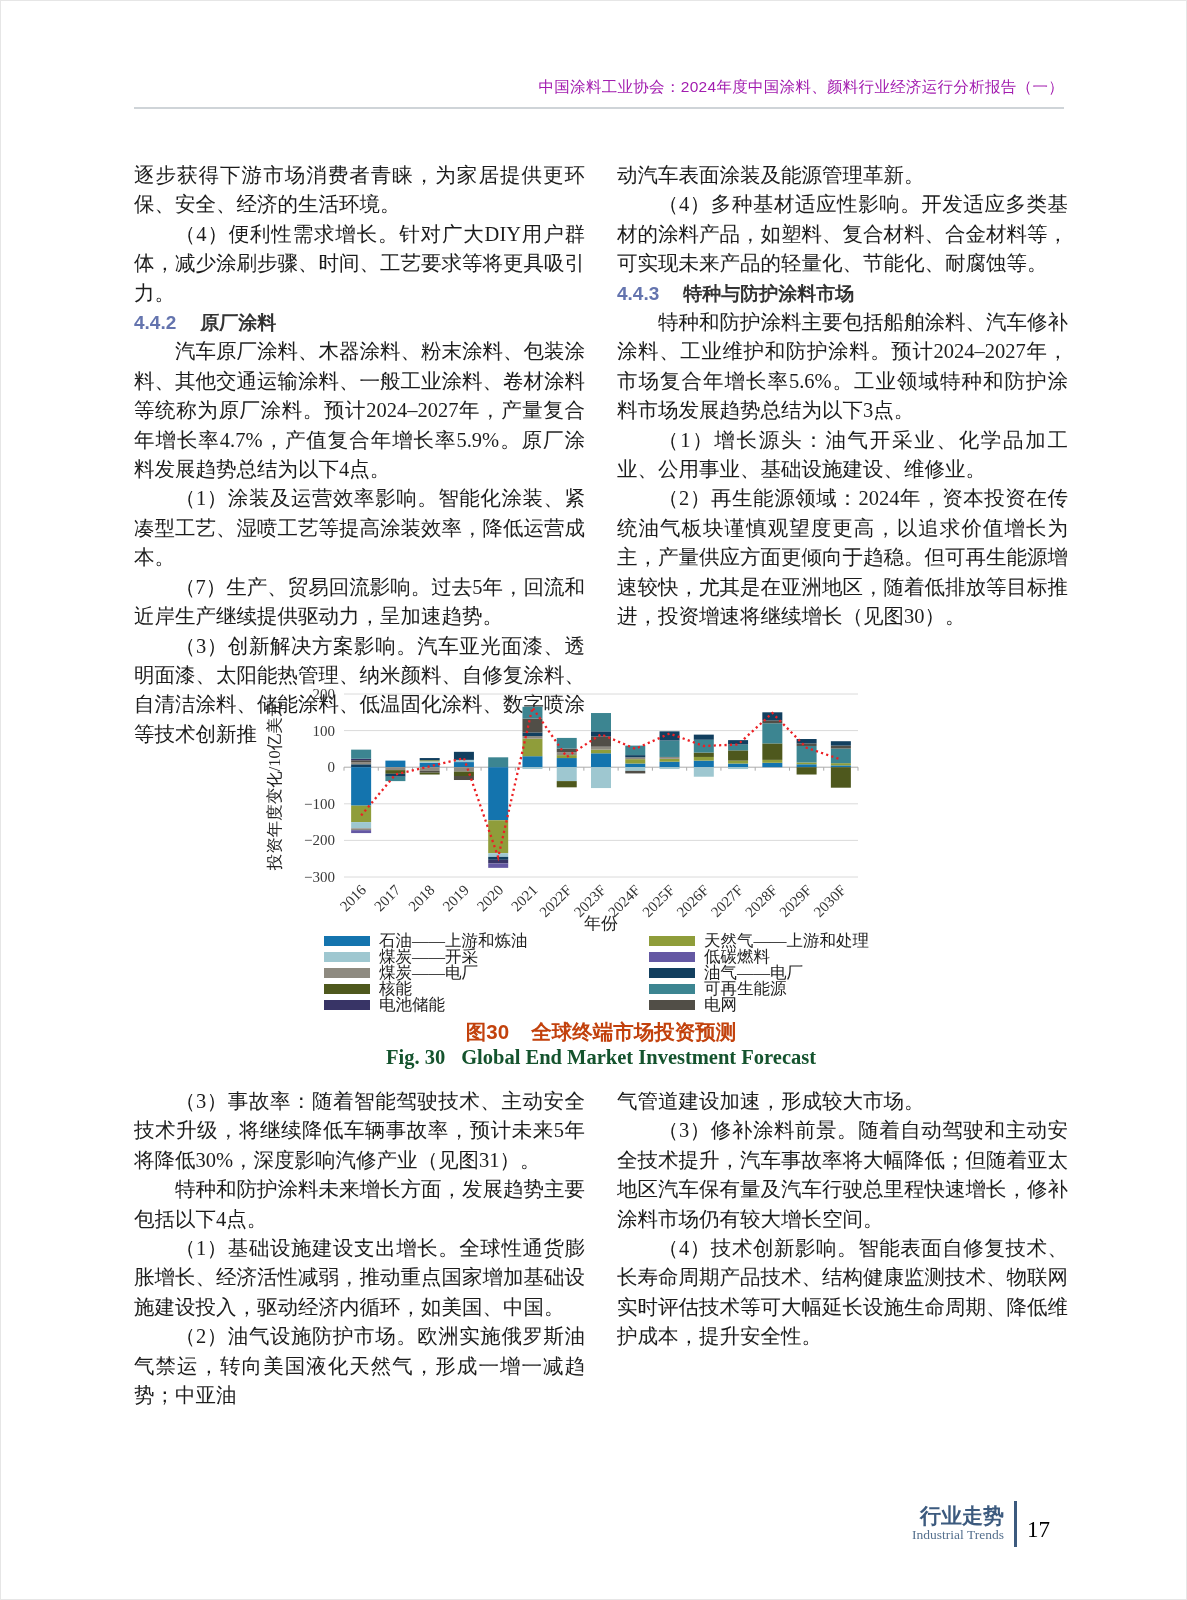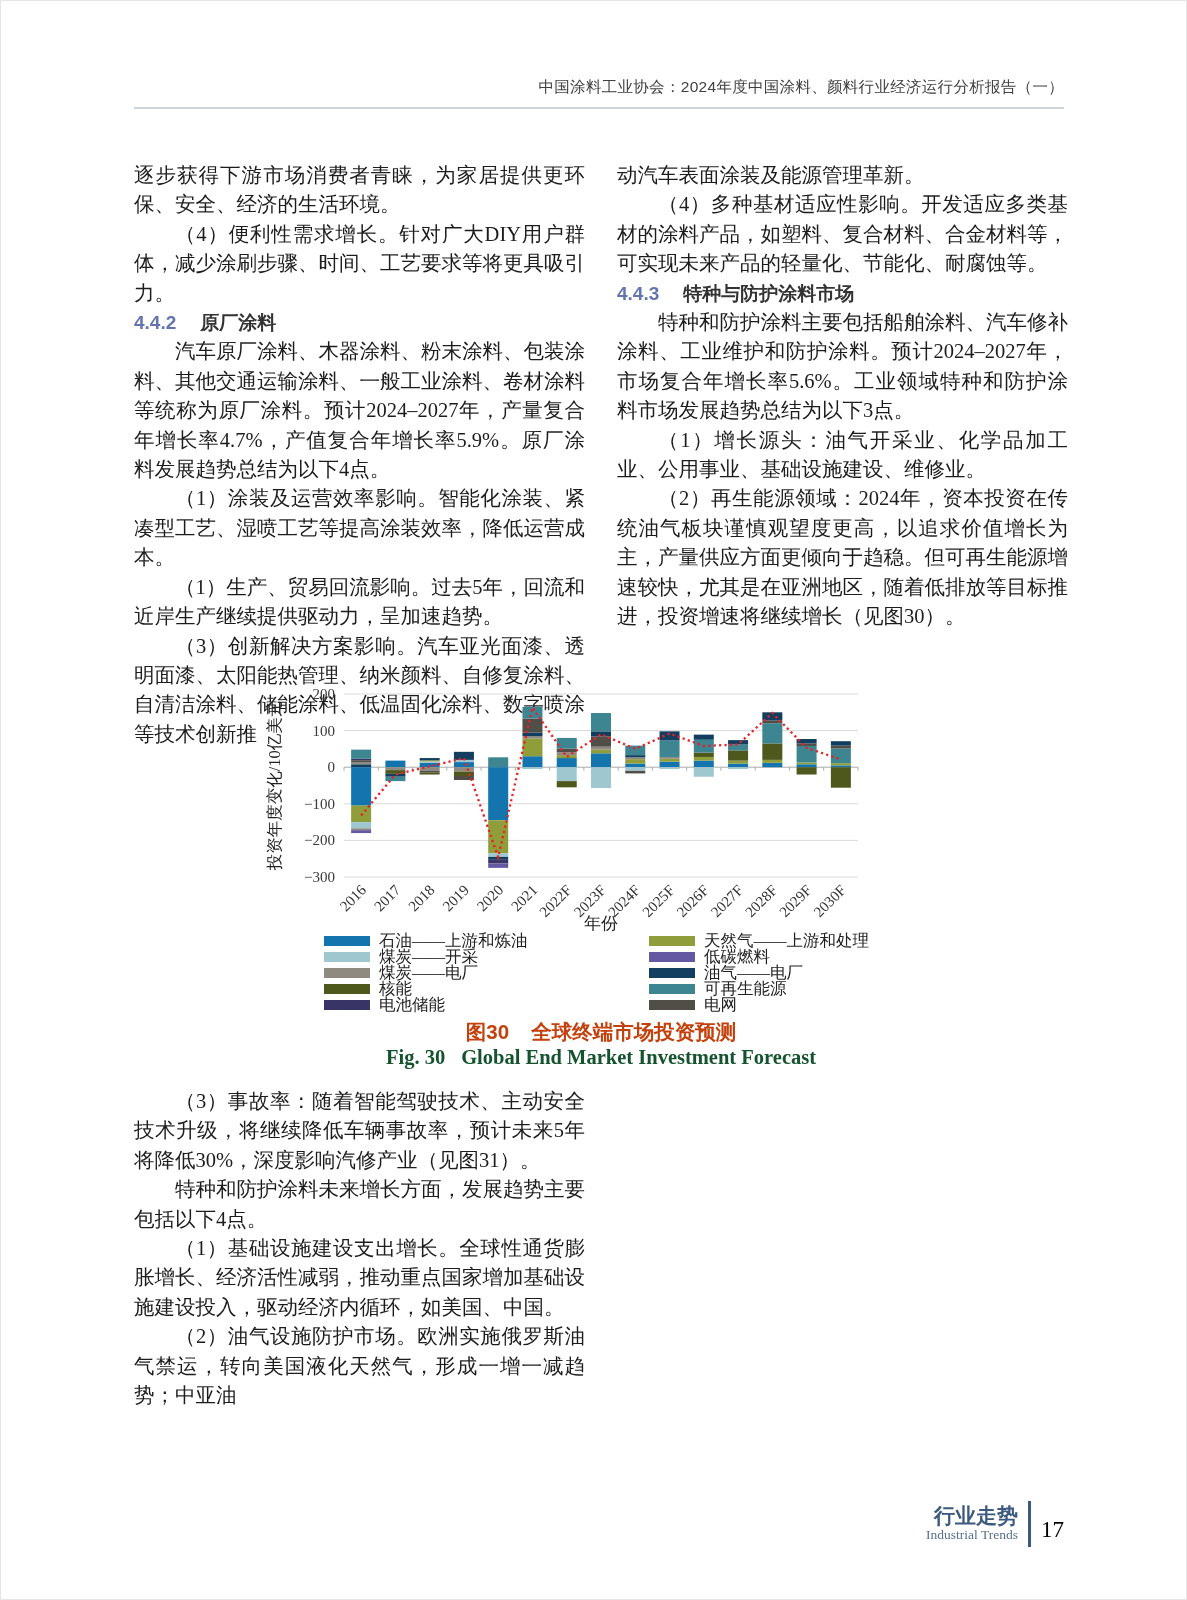--- a/index.html
+++ b/index.html
@@ -1,20 +1,20 @@
 <!DOCTYPE html>
 <html><head>
 <meta charset="utf-8">
 <style>
   html,body{margin:0;padding:0;background:#ffffff;}
   body{width:1187px;height:1600px;position:relative;font-family:"Liberation Serif","DejaVu Serif",serif;color:#1c1c1c;}
   .page{position:absolute;inset:0;border:1px solid #e6e6e6;box-sizing:border-box;background:#fff;}
 
   .header{position:absolute;top:76px;left:133px;right:122px;text-align:right;
-    font-family:"Liberation Sans","DejaVu Sans",sans-serif;font-size:15.5px;color:#404040;letter-spacing:.3px;}
+    font-family:"Liberation Sans","DejaVu Sans",sans-serif;font-size:15.5px;color:#a21caf;letter-spacing:.3px;}
   .header-rule{position:absolute;top:106px;left:133px;right:122px;height:2px;background:#cfd4d8;}
 
   .cols{position:absolute;left:133px;width:934px;display:flex;gap:32px;}
   .cols-top{top:160px;}
   .cols-bottom{top:1086px;}
   .col{width:451px;font-size:20.5px;line-height:29.4px;text-align:justify;}
   .col p{margin:0;}
   p.ind{text-indent:2em;}
   p.h{font-family:"Liberation Sans","DejaVu Sans",sans-serif;font-weight:bold;font-size:19px;color:#333;text-indent:0;}
   .hnum{color:#6474ae;margin-right:24px;font-weight:bold;}
@@ -28,21 +28,21 @@
   .legend ul.l1{width:285px;margin-right:40px;}
   .legend li{display:flex;align-items:center;gap:9px;height:14px;font-size:16.5px;color:#222;}
   .swatch{width:46px;height:10px;flex:none;}
 
   .caption{text-align:center;margin-top:6px;}
   .cap-cn{font-family:"Liberation Sans","DejaVu Sans",sans-serif;font-weight:bold;font-size:20.5px;color:#c2410c;}
   .cap-cn .cap-no{margin-right:22px;}
   .cap-en{font-family:"Liberation Serif","DejaVu Serif",serif;font-weight:bold;font-size:20.5px;color:#14532d;}
   .cap-en .cap-no{margin-right:16px;}
 
-  .footer{position:absolute;right:122px;bottom:52px;display:flex;align-items:center;}
+  .footer{position:absolute;right:136px;bottom:52px;display:flex;align-items:center;}
   .footer-texts{text-align:right;padding-right:10px;}
   .f-cn{font-family:"Liberation Sans","DejaVu Sans",sans-serif;font-weight:bold;font-size:21px;color:#3c5a7e;line-height:22px;}
   .f-en{font-size:13.5px;color:#55708e;line-height:16px;}
   .f-divider{width:3px;height:46px;background:#3c5a7e;}
   .f-page{font-size:23px;color:#000000;padding-left:10px;padding-top:12px;}
 </style>
 </head>
 <body>
 
 <div class="page">
@@ -50,21 +50,21 @@
   <div class="header">中国涂料工业协会：2024年度中国涂料、颜料行业经济运行分析报告（一）</div>
   <div class="header-rule"></div>
 
   <div class="cols cols-top">
     <div class="col">
       <p>逐步获得下游市场消费者青睐，为家居提供更环保、安全、经济的生活环境。</p>
       <p class="ind">（4）便利性需求增长。针对广大DIY用户群体，减少涂刷步骤、时间、工艺要求等将更具吸引力。</p>
       <p class="h"><span class="hnum">4.4.2</span><span>原厂涂料</span></p>
       <p class="ind">汽车原厂涂料、木器涂料、粉末涂料、包装涂料、其他交通运输涂料、一般工业涂料、卷材涂料等统称为原厂涂料。预计2024–2027年，产量复合年增长率4.7%，产值复合年增长率5.9%。原厂涂料发展趋势总结为以下4点。</p>
       <p class="ind">（1）涂装及运营效率影响。智能化涂装、紧凑型工艺、湿喷工艺等提高涂装效率，降低运营成本。</p>
-      <p class="ind">（1）生产、贸易回流影响。过去5年，回流和近岸生产继续提供驱动力，呈加速趋势。</p>
+      <p class="ind">（7）生产、贸易回流影响。过去5年，回流和近岸生产继续提供驱动力，呈加速趋势。</p>
       <p class="ind">（3）创新解决方案影响。汽车亚光面漆、透明面漆、太阳能热管理、纳米颜料、自修复涂料、自清洁涂料、储能涂料、低温固化涂料、数字喷涂等技术创新推</p>
     </div>
     <div class="col">
       <p>动汽车表面涂装及能源管理革新。</p>
       <p class="ind">（4）多种基材适应性影响。开发适应多类基材的涂料产品，如塑料、复合材料、合金材料等，可实现未来产品的轻量化、节能化、耐腐蚀等。</p>
       <p class="h"><span class="hnum">4.4.3</span><span>特种与防护涂料市场</span></p>
       <p class="ind">特种和防护涂料主要包括船舶涂料、汽车修补涂料、工业维护和防护涂料。预计2024–2027年，市场复合年增长率5.6%。工业领域特种和防护涂料市场发展趋势总结为以下3点。</p>
       <p class="ind">（1）增长源头：油气开采业、化学品加工业、公用事业、基础设施建设、维修业。</p>
       <p class="ind">（2）再生能源领域：2024年，资本投资在传统油气板块谨慎观望度更高，以追求价值增长为主，产量供应方面更倾向于趋稳。但可再生能源增速较快，尤其是在亚洲地区，随着低排放等目标推进，投资增速将继续增长（见图30）。</p>
     </div>
@@ -270,20 +270,25 @@
     </div>
   </div>
 
   <div class="cols cols-bottom">
     <div class="col">
       <p class="ind">（3）事故率：随着智能驾驶技术、主动安全技术升级，将继续降低车辆事故率，预计未来5年将降低30%，深度影响汽修产业（见图31）。</p>
       <p class="ind">特种和防护涂料未来增长方面，发展趋势主要包括以下4点。</p>
       <p class="ind">（1）基础设施建设支出增长。全球性通货膨胀增长、经济活性减弱，推动重点国家增加基础设施建设投入，驱动经济内循环，如美国、中国。</p>
       <p class="ind">（2）油气设施防护市场。欧洲实施俄罗斯油气禁运，转向美国液化天然气，形成一增一减趋势；中亚油</p>
     </div>
+    <div class="col">
+      <p>气管道建设加速，形成较大市场。</p>
+      <p class="ind">（3）修补涂料前景。随着自动驾驶和主动安全技术提升，汽车事故率将大幅降低；但随着亚太地区汽车保有量及汽车行驶总里程快速增长，修补涂料市场仍有较大增长空间。</p>
+      <p class="ind">（4）技术创新影响。智能表面自修复技术、长寿命周期产品技术、结构健康监测技术、物联网实时评估技术等可大幅延长设施生命周期、降低维护成本，提升安全性。</p>
+    </div>
   </div>
 
   <div class="footer">
     <div class="footer-texts">
       <div class="f-cn">行业走势</div>
       <div class="f-en">Industrial Trends</div>
     </div>
     <div class="f-divider"></div>
     <div class="f-page">17</div>
   </div>

